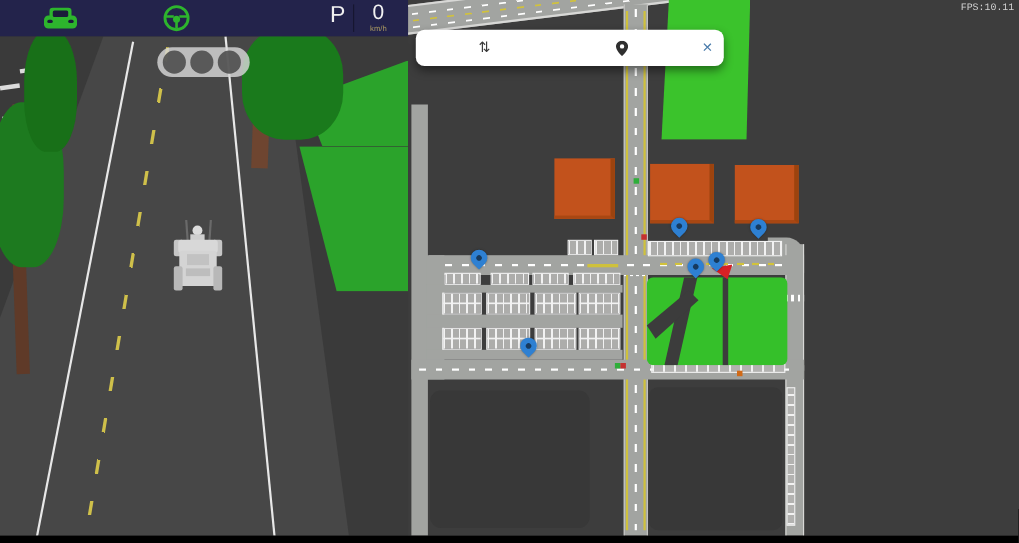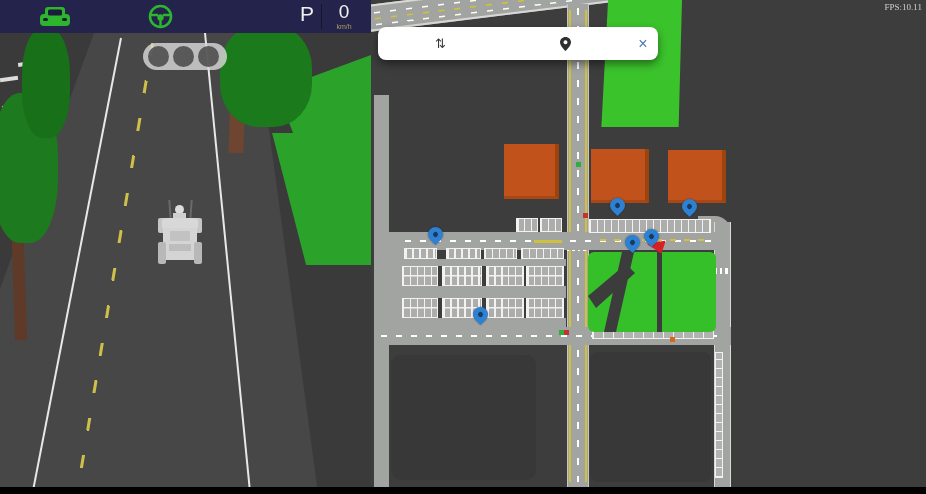--- a/index.html
+++ b/index.html
@@ -55,21 +55,21 @@
   .pin::after { content:""; position:absolute; left:5px; top:5px; width:5px; height:5px; border-radius:50%; background:#173a5e; }
   .arrow { position:absolute; width:18px; height:15px; background:#d62025; z-index:19;
            clip-path:polygon(100% 8%, 86% 100%, 0 48%); transform:rotate(8deg); }
   .mini { position:absolute; width:5px; height:5px; z-index:10; }
 
   .searchbar { position:absolute; left:7px; top:27px; width:280px; height:33px; background:#fff; border-radius:8px;
                display:flex; align-items:center; z-index:40; box-shadow:0 4px 9px rgba(0,0,0,.45); }
   .searchbar .slot { flex:0 0 125px; height:100%; display:flex; align-items:center; justify-content:center; }
   .searchbar .closebtn { flex:1; text-align:center; color:#4a7cab; font-size:16px; line-height:33px; cursor:pointer; }
   .swapglyph { font-family:"DejaVu Sans", sans-serif; font-size:13px; color:#3a3a3a; }
-  .fps { position:absolute; right:4px; top:2px; color:#d2d2d2; font-size:9px; font-family:Liberation Serif, serif; }
+  .fps { position:absolute; right:4px; top:2px; color:#d2d2d2; font-size:9px; font-family:Liberation Mono, monospace; }
 
   .footer { position:absolute; left:0; top:487px; width:926px; height:7px; background:#000; z-index:50; }
 </style>
 </head>
 <body>
 
 <div class="app">
 
   <div class="pane-left">
     <div class="scene">

